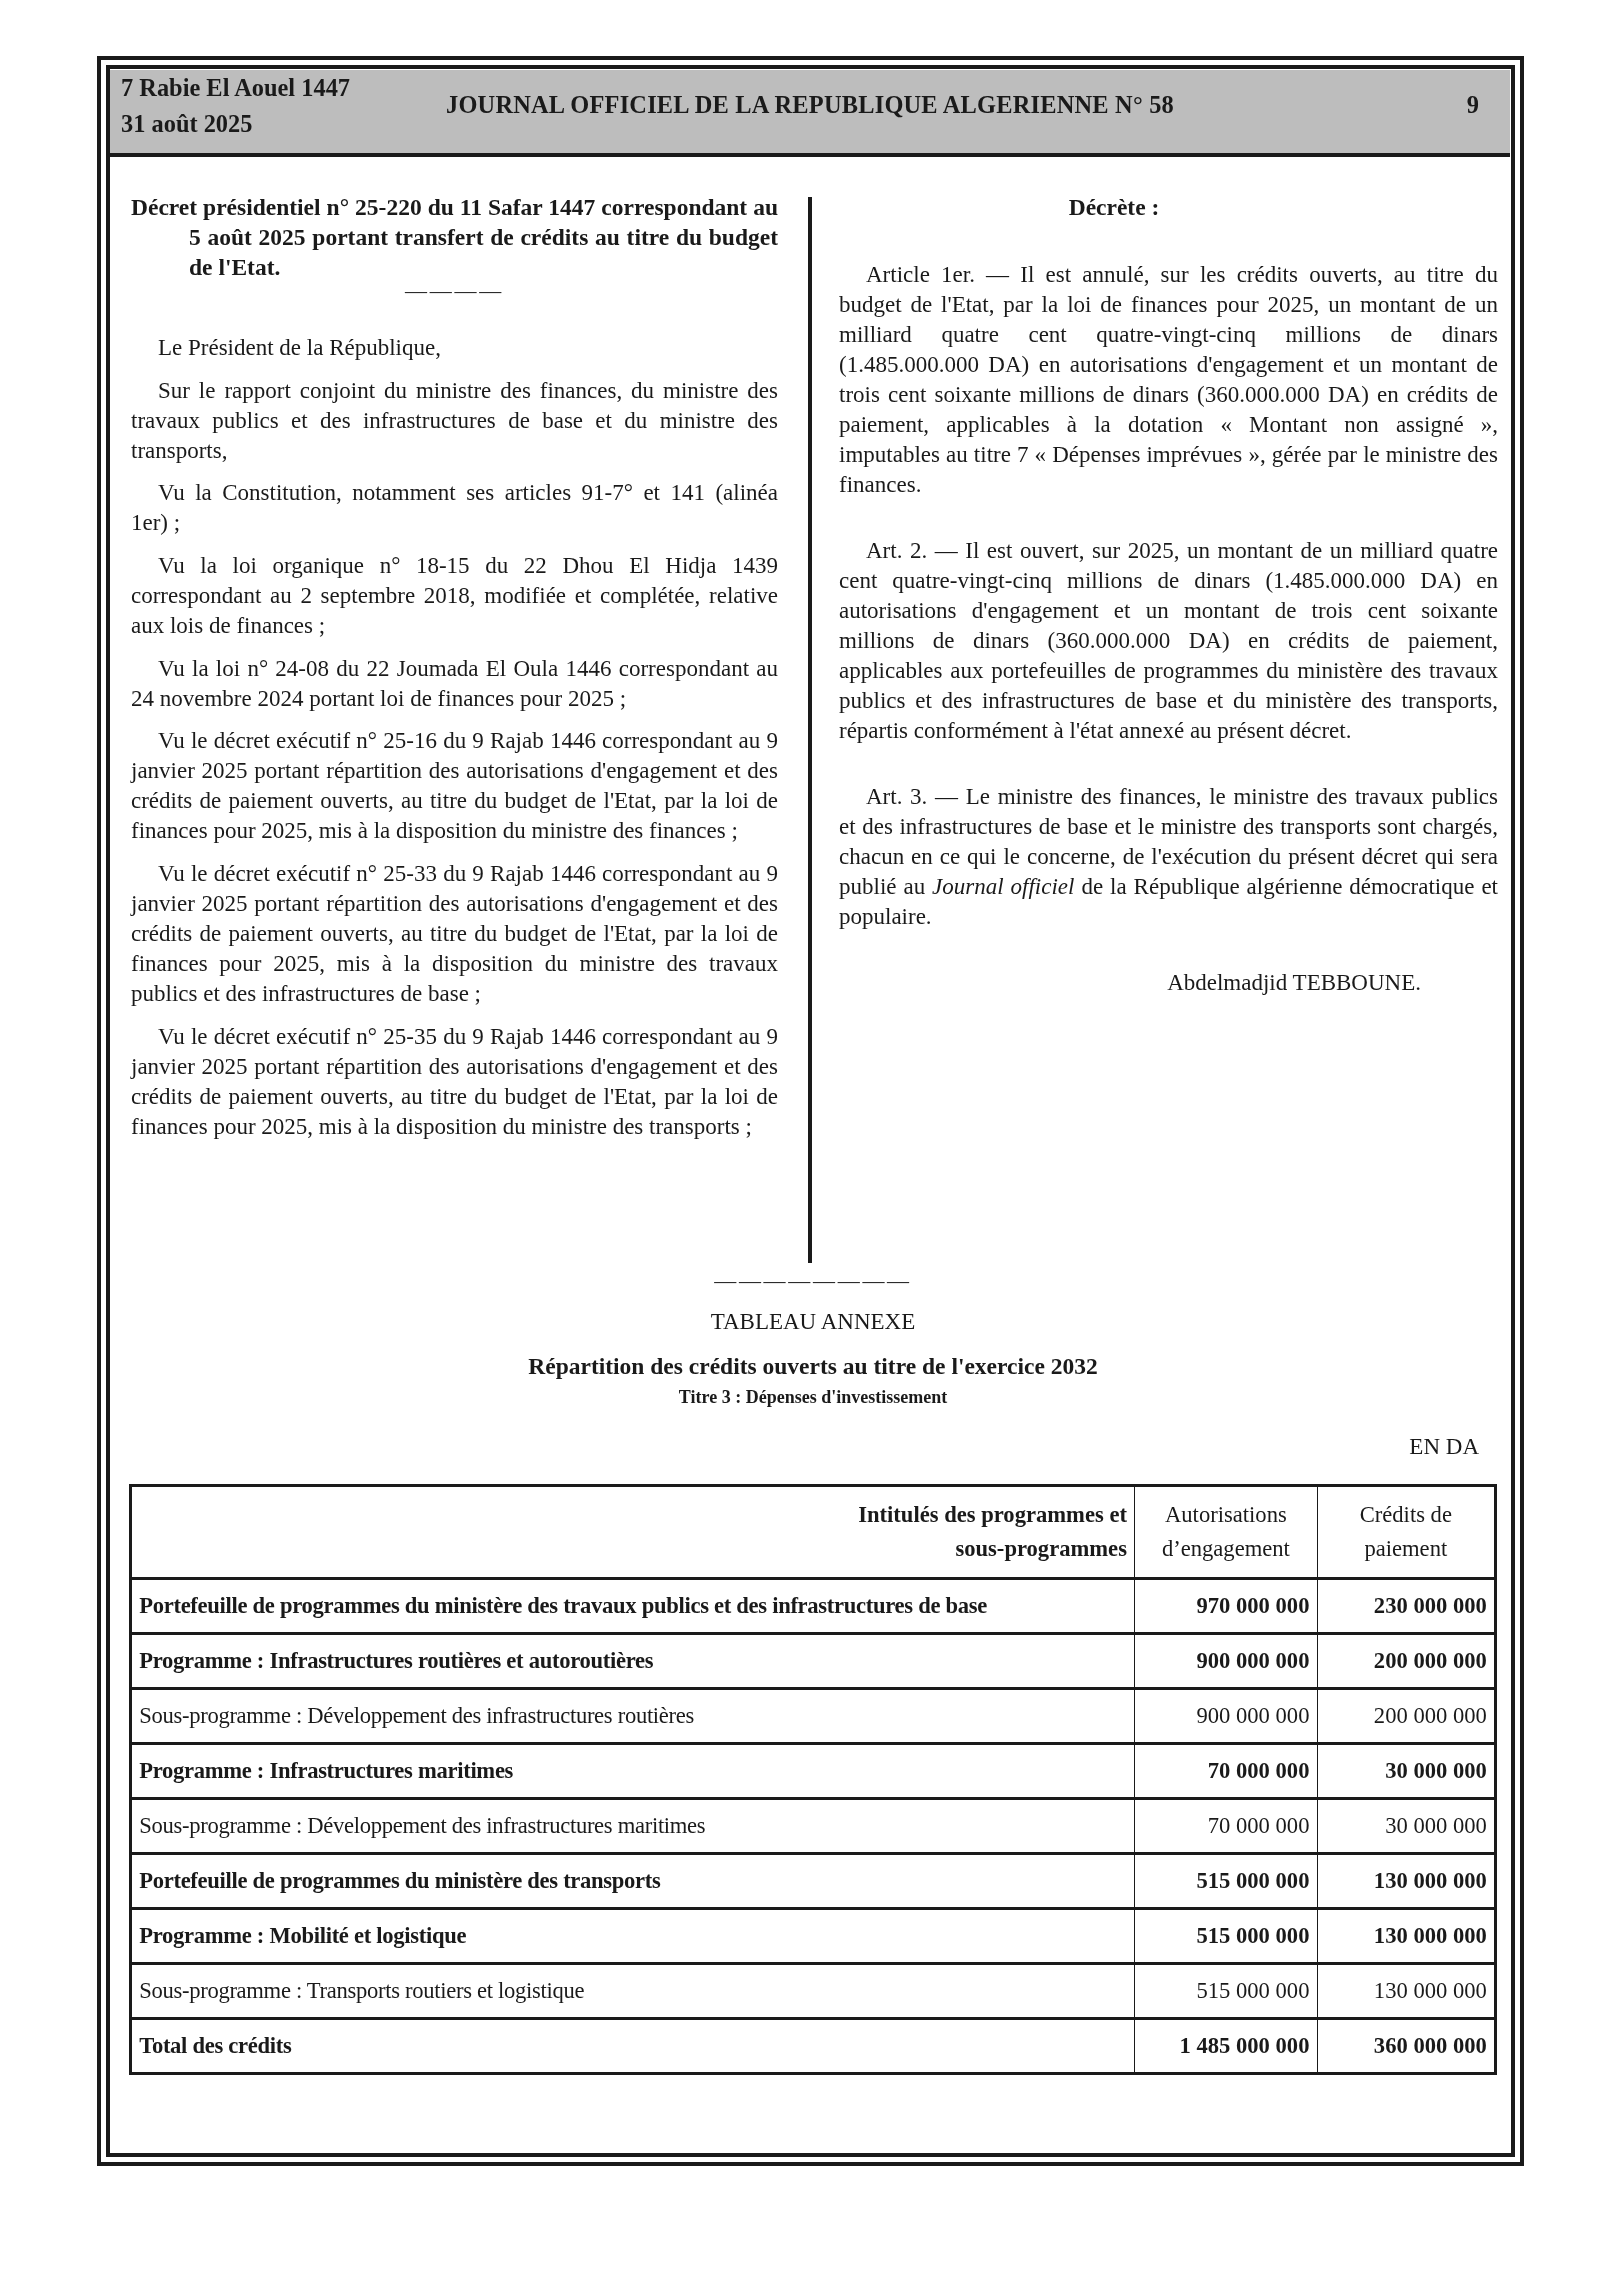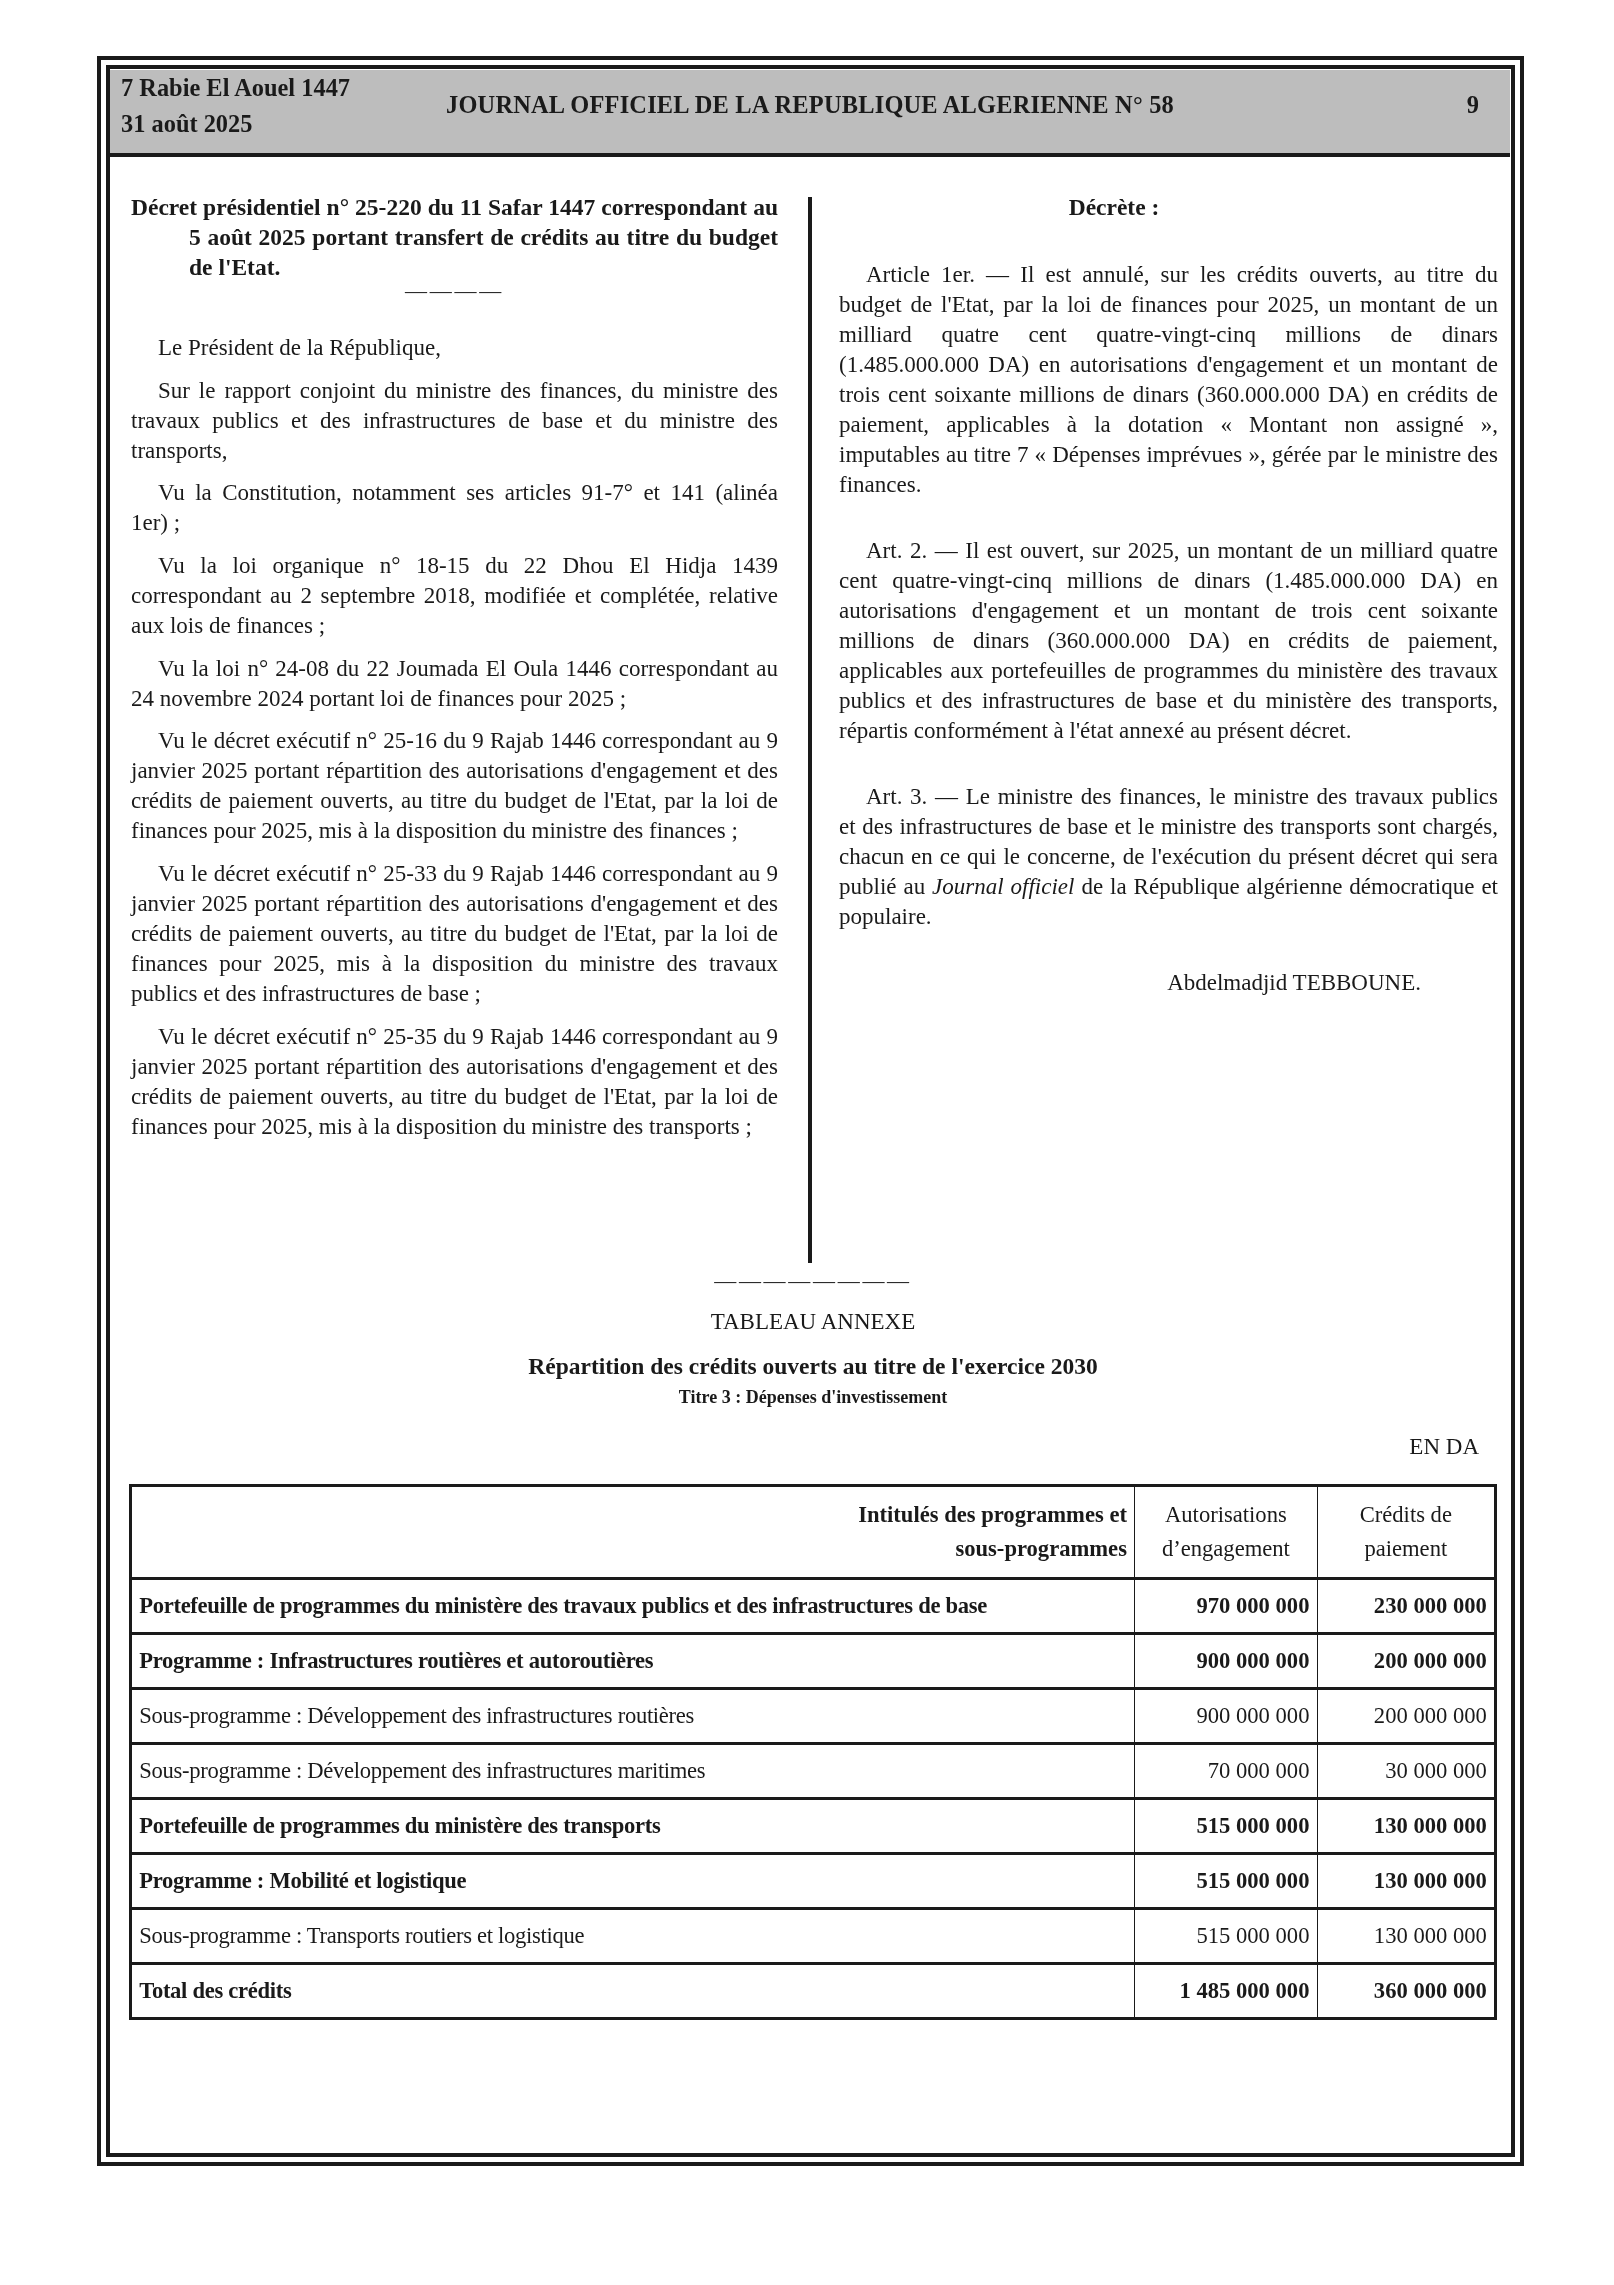--- a/index.html
+++ b/index.html
@@ -86,21 +86,21 @@
 <div class="col col-right">
   <p class="decrete-heading">Décrète :</p>
   <p class="para para-gap">Article 1er. — Il est annulé, sur les crédits ouverts, au titre du budget de l'Etat, par la loi de finances pour 2025, un montant de un milliard quatre cent quatre-vingt-cinq millions de dinars (1.485.000.000 DA) en autorisations d'engagement et un montant de trois cent soixante millions de dinars (360.000.000 DA) en crédits de paiement, applicables à la dotation « Montant non assigné », imputables au titre 7 « Dépenses imprévues », gérée par le ministre des finances.</p>
   <p class="para para-gap">Art. 2. — Il est ouvert, sur 2025, un montant de un milliard quatre cent quatre-vingt-cinq millions de dinars (1.485.000.000 DA) en autorisations d'engagement et un montant de trois cent soixante millions de dinars (360.000.000 DA) en crédits de paiement, applicables aux portefeuilles de programmes du ministère des travaux publics et des infrastructures de base et du ministère des transports, répartis conformément à l'état annexé au présent décret.</p>
   <p class="para para-gap"><span>Art. 3. — Le ministre des finances, le ministre des travaux publics et des infrastructures de base et le ministre des transports sont chargés, chacun en ce qui le concerne, de l'exécution du présent décret qui sera publié au </span><i>Journal officiel</i><span> de la République algérienne démocratique et populaire.</span></p>
   <p class="signature">Abdelmadjid TEBBOUNE.</p>
 </div>
 
 <div class="annex annex-dashes">————————</div>
 <div class="annex annex-label">TABLEAU ANNEXE</div>
-<div class="annex annex-title">Répartition des crédits ouverts au titre de l'exercice 2030</div>
+<div class="annex annex-title">Répartition des crédits ouverts au titre de l'exercice 2032</div>
 <div class="annex annex-subtitle">Titre 3 : Dépenses d'investissement</div>
 <div class="annex annex-unit">EN DA</div>
 
 <table class="annex-table">
   <colgroup>
       <col class="c1">
       <col class="c2">
       <col class="c3">
     </colgroup>
   <thead>
@@ -128,20 +128,25 @@
       <tr class="bold">
         <td class="name">Programme : Infrastructures routières et autoroutières</td>
         <td class="num">900 000 000</td>
         <td class="num">200 000 000</td>
       </tr>
       <tr>
         <td class="name">Sous-programme : Développement des infrastructures routières</td>
         <td class="num">900 000 000</td>
         <td class="num">200 000 000</td>
       </tr>
+      <tr class="bold">
+        <td class="name">Programme : Infrastructures maritimes</td>
+        <td class="num">70 000 000</td>
+        <td class="num">30 000 000</td>
+      </tr>
       <tr>
         <td class="name">Sous-programme : Développement des infrastructures maritimes</td>
         <td class="num">70 000 000</td>
         <td class="num">30 000 000</td>
       </tr>
       <tr class="bold">
         <td class="name">Portefeuille de programmes du ministère des transports</td>
         <td class="num">515 000 000</td>
         <td class="num">130 000 000</td>
       </tr>

